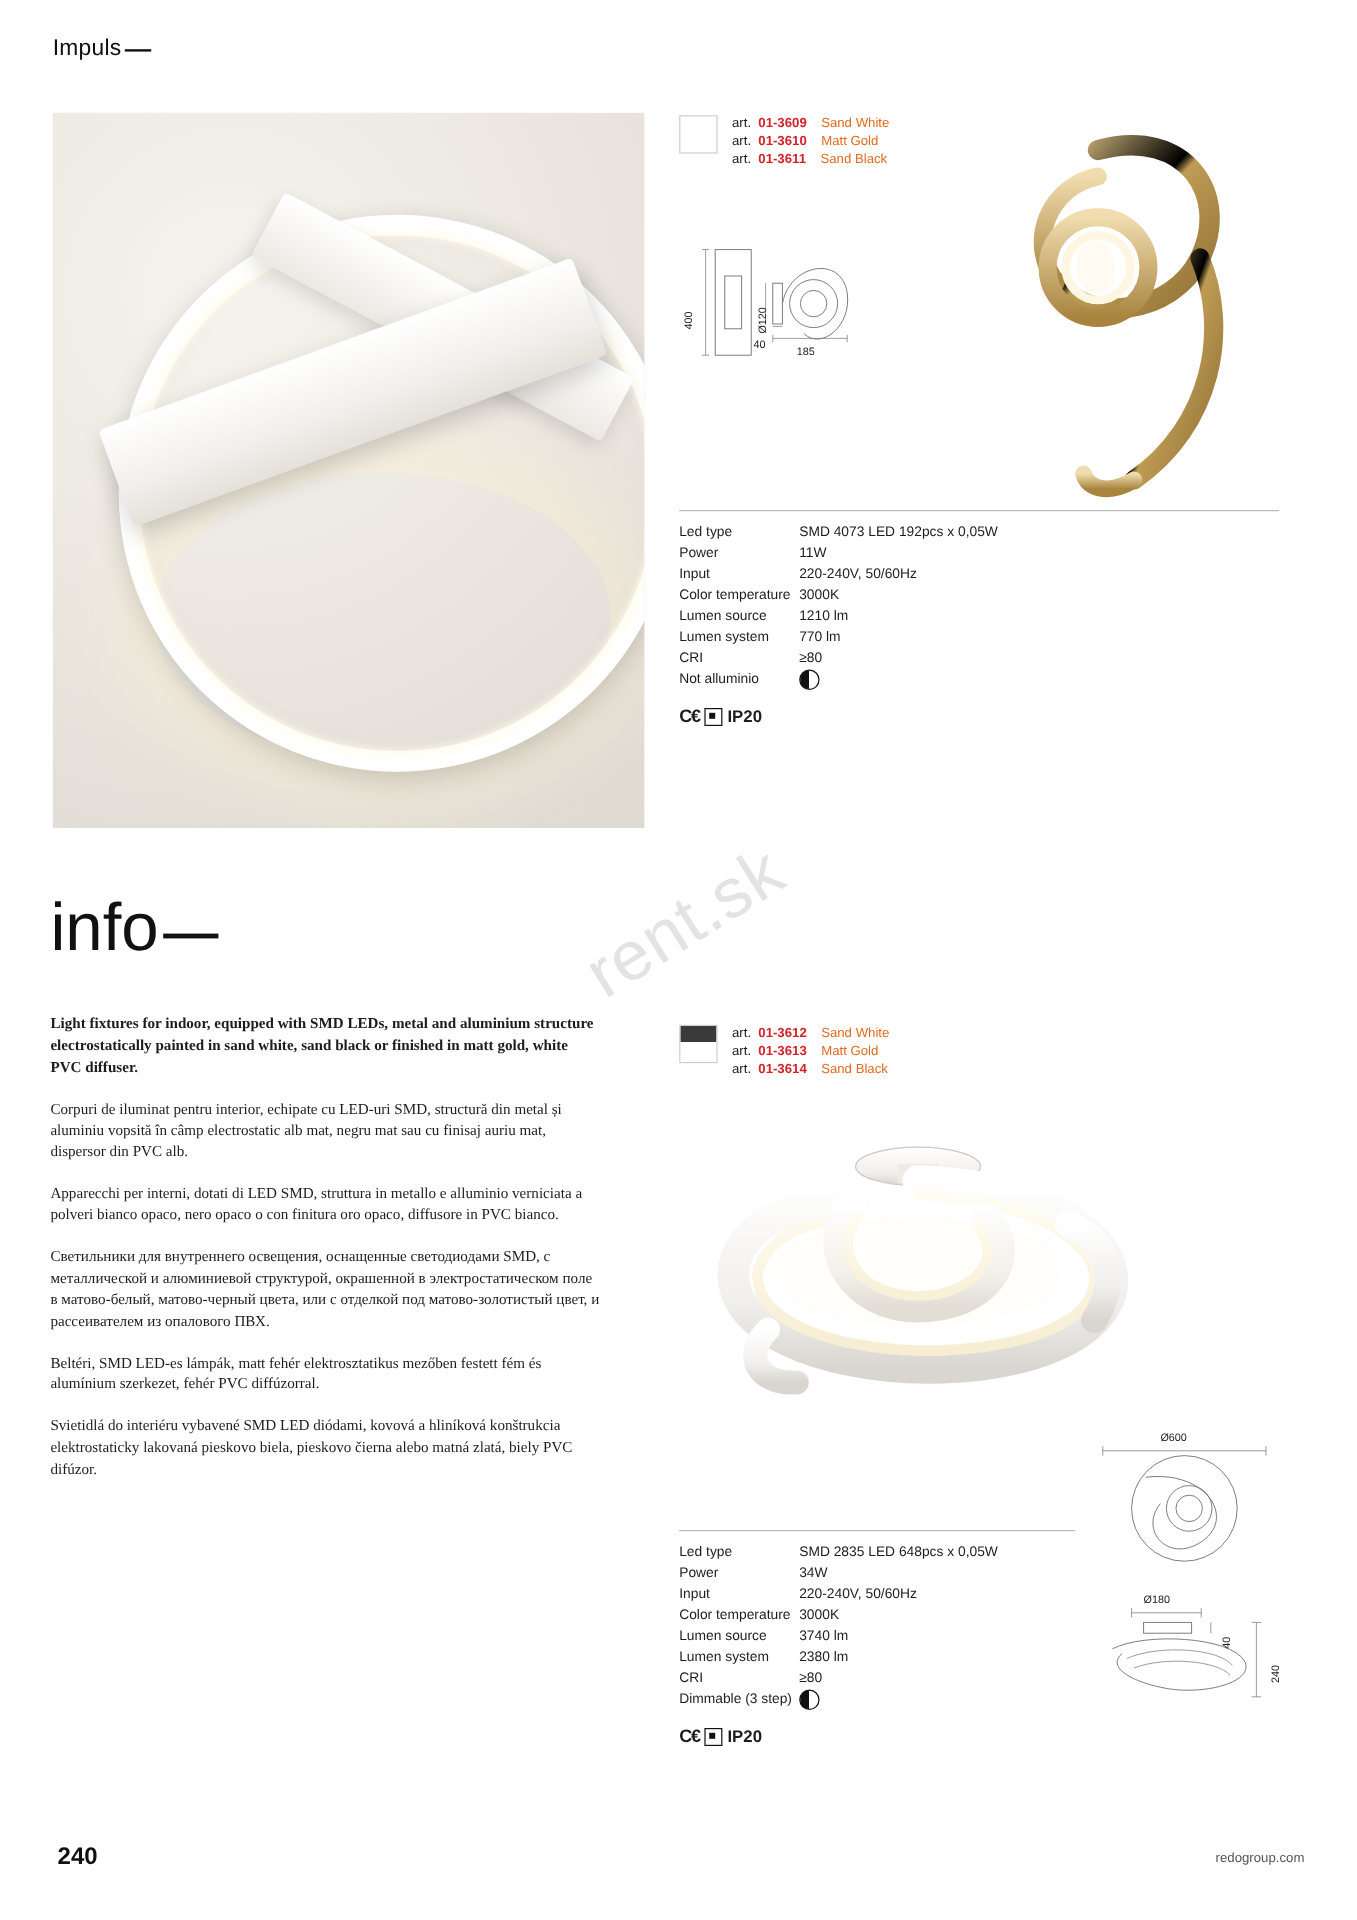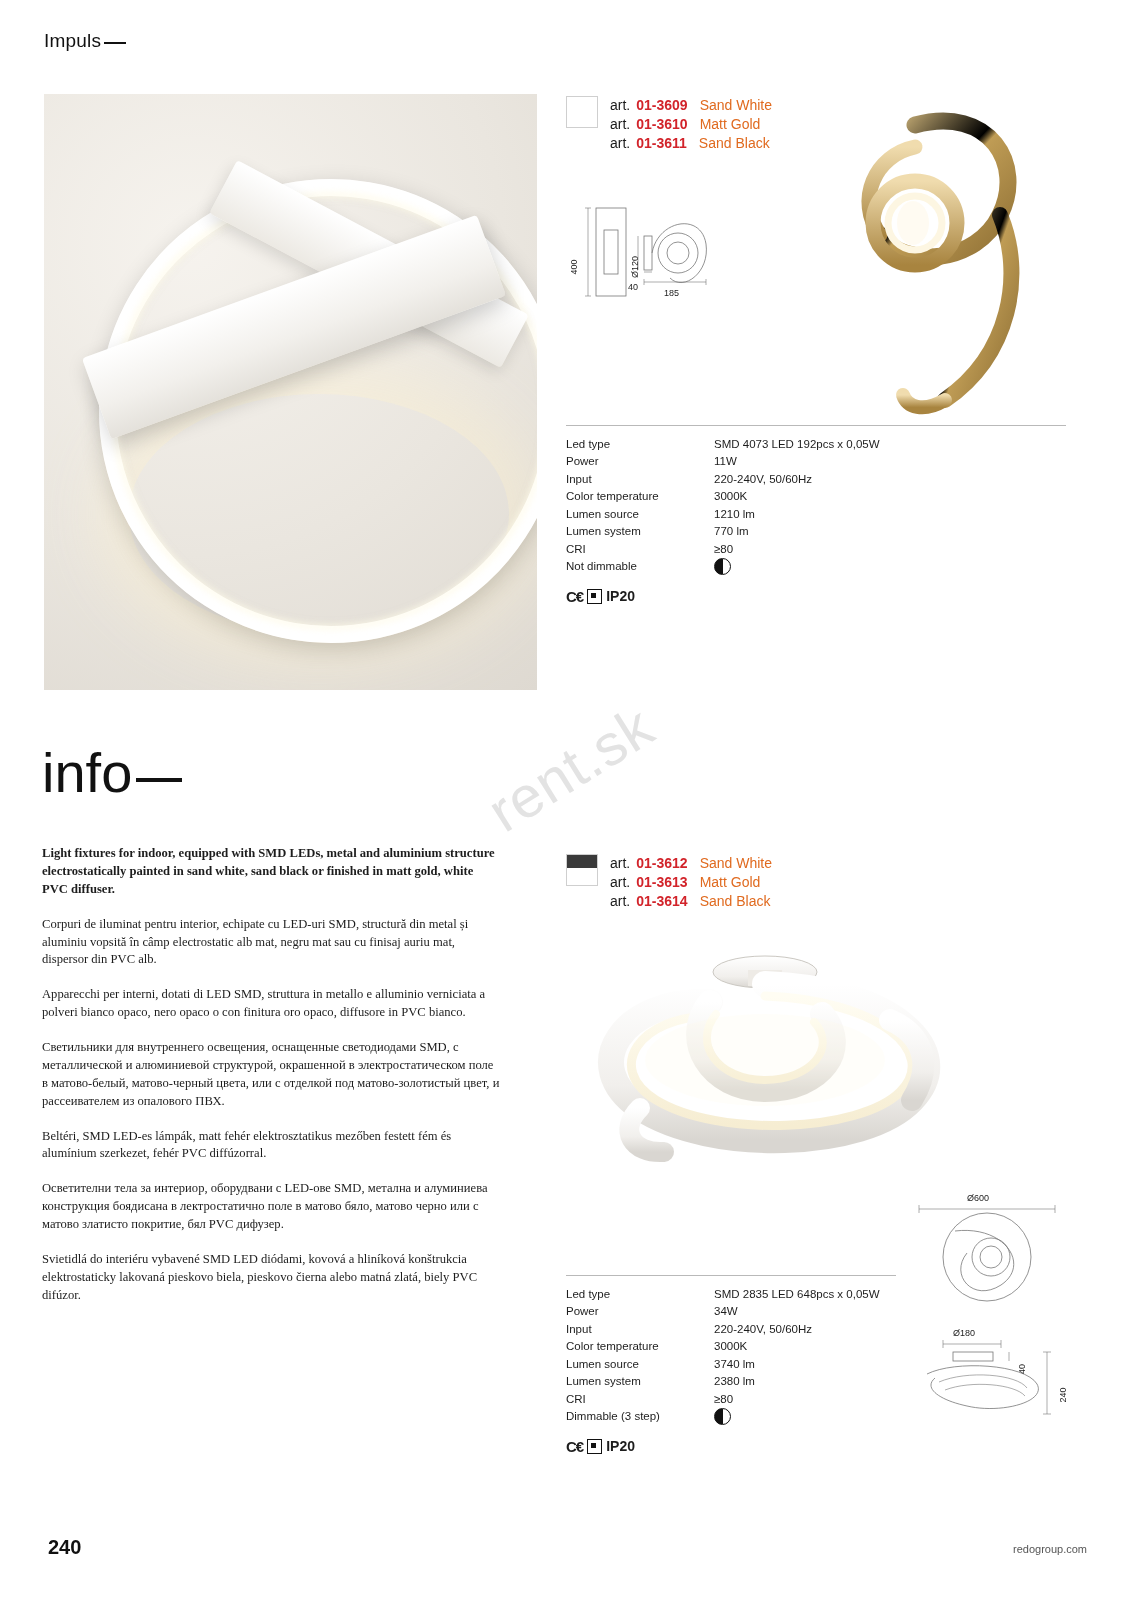--- a/index.html
+++ b/index.html
@@ -76,34 +76,34 @@
   .info-title{
     position:absolute;left:42px;top:740px;font-size:56px;color:#111;font-weight:400;
   }
   .info-title .ul{
     display:inline-block;width:46px;border-bottom:4px solid #111;
     vertical-align:10px;margin-left:4px;
   }
   .info-body{position:absolute;left:42px;top:845px;width:460px;}
   .info-body p{margin:0 0 17px 0;font-size:12.6px;line-height:1.42;color:#1d1d1d;font-family:Liberation Serif, serif;}
   .info-body p.lead{font-weight:bold;}
-  .artlist{position:absolute;font-size:14px;}
+  .artlist{position:absolute;font-size:11px;}
   .artlist .row{margin-bottom:3px;white-space:nowrap;}
   .artlist .art{color:#1a1a1a;margin-right:6px;}
   .artlist .code{color:#d2232a;font-weight:bold;margin-right:12px;}
   .artlist .fin{color:#e06a1f;}
   .sw{
     position:absolute;width:30px;height:30px;border:1px solid #cfcfcf;background:#fff;
   }
   .sw.dark{background:linear-gradient(180deg,#3a3a3a 0%,#3a3a3a 45%,#fff 45%,#fff 100%);}
 
   
   .spec{position:absolute;width:500px;font-size:11.5px;color:#1d1d1d;}
   .spec .rule{border-top:1px solid #b9b9b9;margin-bottom:10px;}
-  .spec .line{display:flex;line-height:1.52;gap:48px;}
+  .spec .line{display:flex;line-height:1.52;}
   .spec .k{width:100px;}
   .spec .v{flex:1;}
   .badges{margin-top:7px;display:flex;align-items:center;gap:4px;font-weight:bold;font-size:14px;}
   .ce{font-size:15px;letter-spacing:-1px;}
   .sqbox{
     display:inline-block;width:13px;height:13px;border:1.6px solid #111;position:relative;
   }
   .sqbox:after{
     content:"";position:absolute;left:3px;top:3px;width:5px;height:5px;background:#111;
   }
@@ -233,40 +233,39 @@
       </div>
     <div class="line">
         <span class="k">Lumen system</span>
         <span class="v">770 lm</span>
       </div>
     <div class="line">
         <span class="k">CRI</span>
         <span class="v">≥80</span>
       </div>
     <div class="line">
-      <span class="k">Not dimmable</span>
+      <span class="k">Not alluminio</span>
       <span class="v"><span class="dimicon"></span></span>
     </div>
     <div class="badges">
       <span class="ce">C€</span>
       <span class="sqbox"></span>
       <span>IP20</span>
     </div>
   </div>
 
   <div class="info-title">
     <span>info</span><span class="ul"></span>
   </div>
   <div class="info-body">
     <p class="lead">Light fixtures for indoor, equipped with SMD LEDs, metal and aluminium structure electrostatically painted in sand white, sand black or finished in matt gold, white PVC diffuser.</p>
     <p>Corpuri de iluminat pentru interior, echipate cu LED-uri SMD, structură din metal și aluminiu vopsită în câmp electrostatic alb mat, negru mat sau cu finisaj auriu mat, dispersor din PVC alb.</p>
     <p>Apparecchi per interni, dotati di LED SMD, struttura in metallo e alluminio verniciata a polveri bianco opaco, nero opaco o con finitura oro opaco, diffusore in PVC bianco.</p>
     <p>Светильники для внутреннего освещения, оснащенные светодиодами SMD, с металлической и алюминиевой структурой, окрашенной в электростатическом поле в матово-белый, матово-черный цвета, или с отделкой под матово-золотистый цвет, и рассеивателем из опалового ПВХ.</p>
     <p>Beltéri, SMD LED-es lámpák, matt fehér elektrosztatikus mezőben festett fém és alumínium szerkezet, fehér PVC diffúzorral.</p>
-    <p>Осветителни тела за интериор, оборудвани с LED-ове SMD, метална и алуминиева конструкция боядисана в лектростатично поле в матово бяло, матово черно или с матово златисто покритие, бял PVC дифузер.</p>
     <p>Svietidlá do interiéru vybavené SMD LED diódami, kovová a hliníková konštrukcia elektrostaticky lakovaná pieskovo biela, pieskovo čierna alebo matná zlatá, biely PVC difúzor.</p>
   </div>
 
   <div class="sw dark" style="left:566px;top:854px;"></div>
 
   <div class="artlist" style="left:610px;top:855px;">
     <div class="row">
       <span class="art">art.</span><span class="code">01-3612</span><span class="fin">Sand White</span>
     </div>
     <div class="row">

